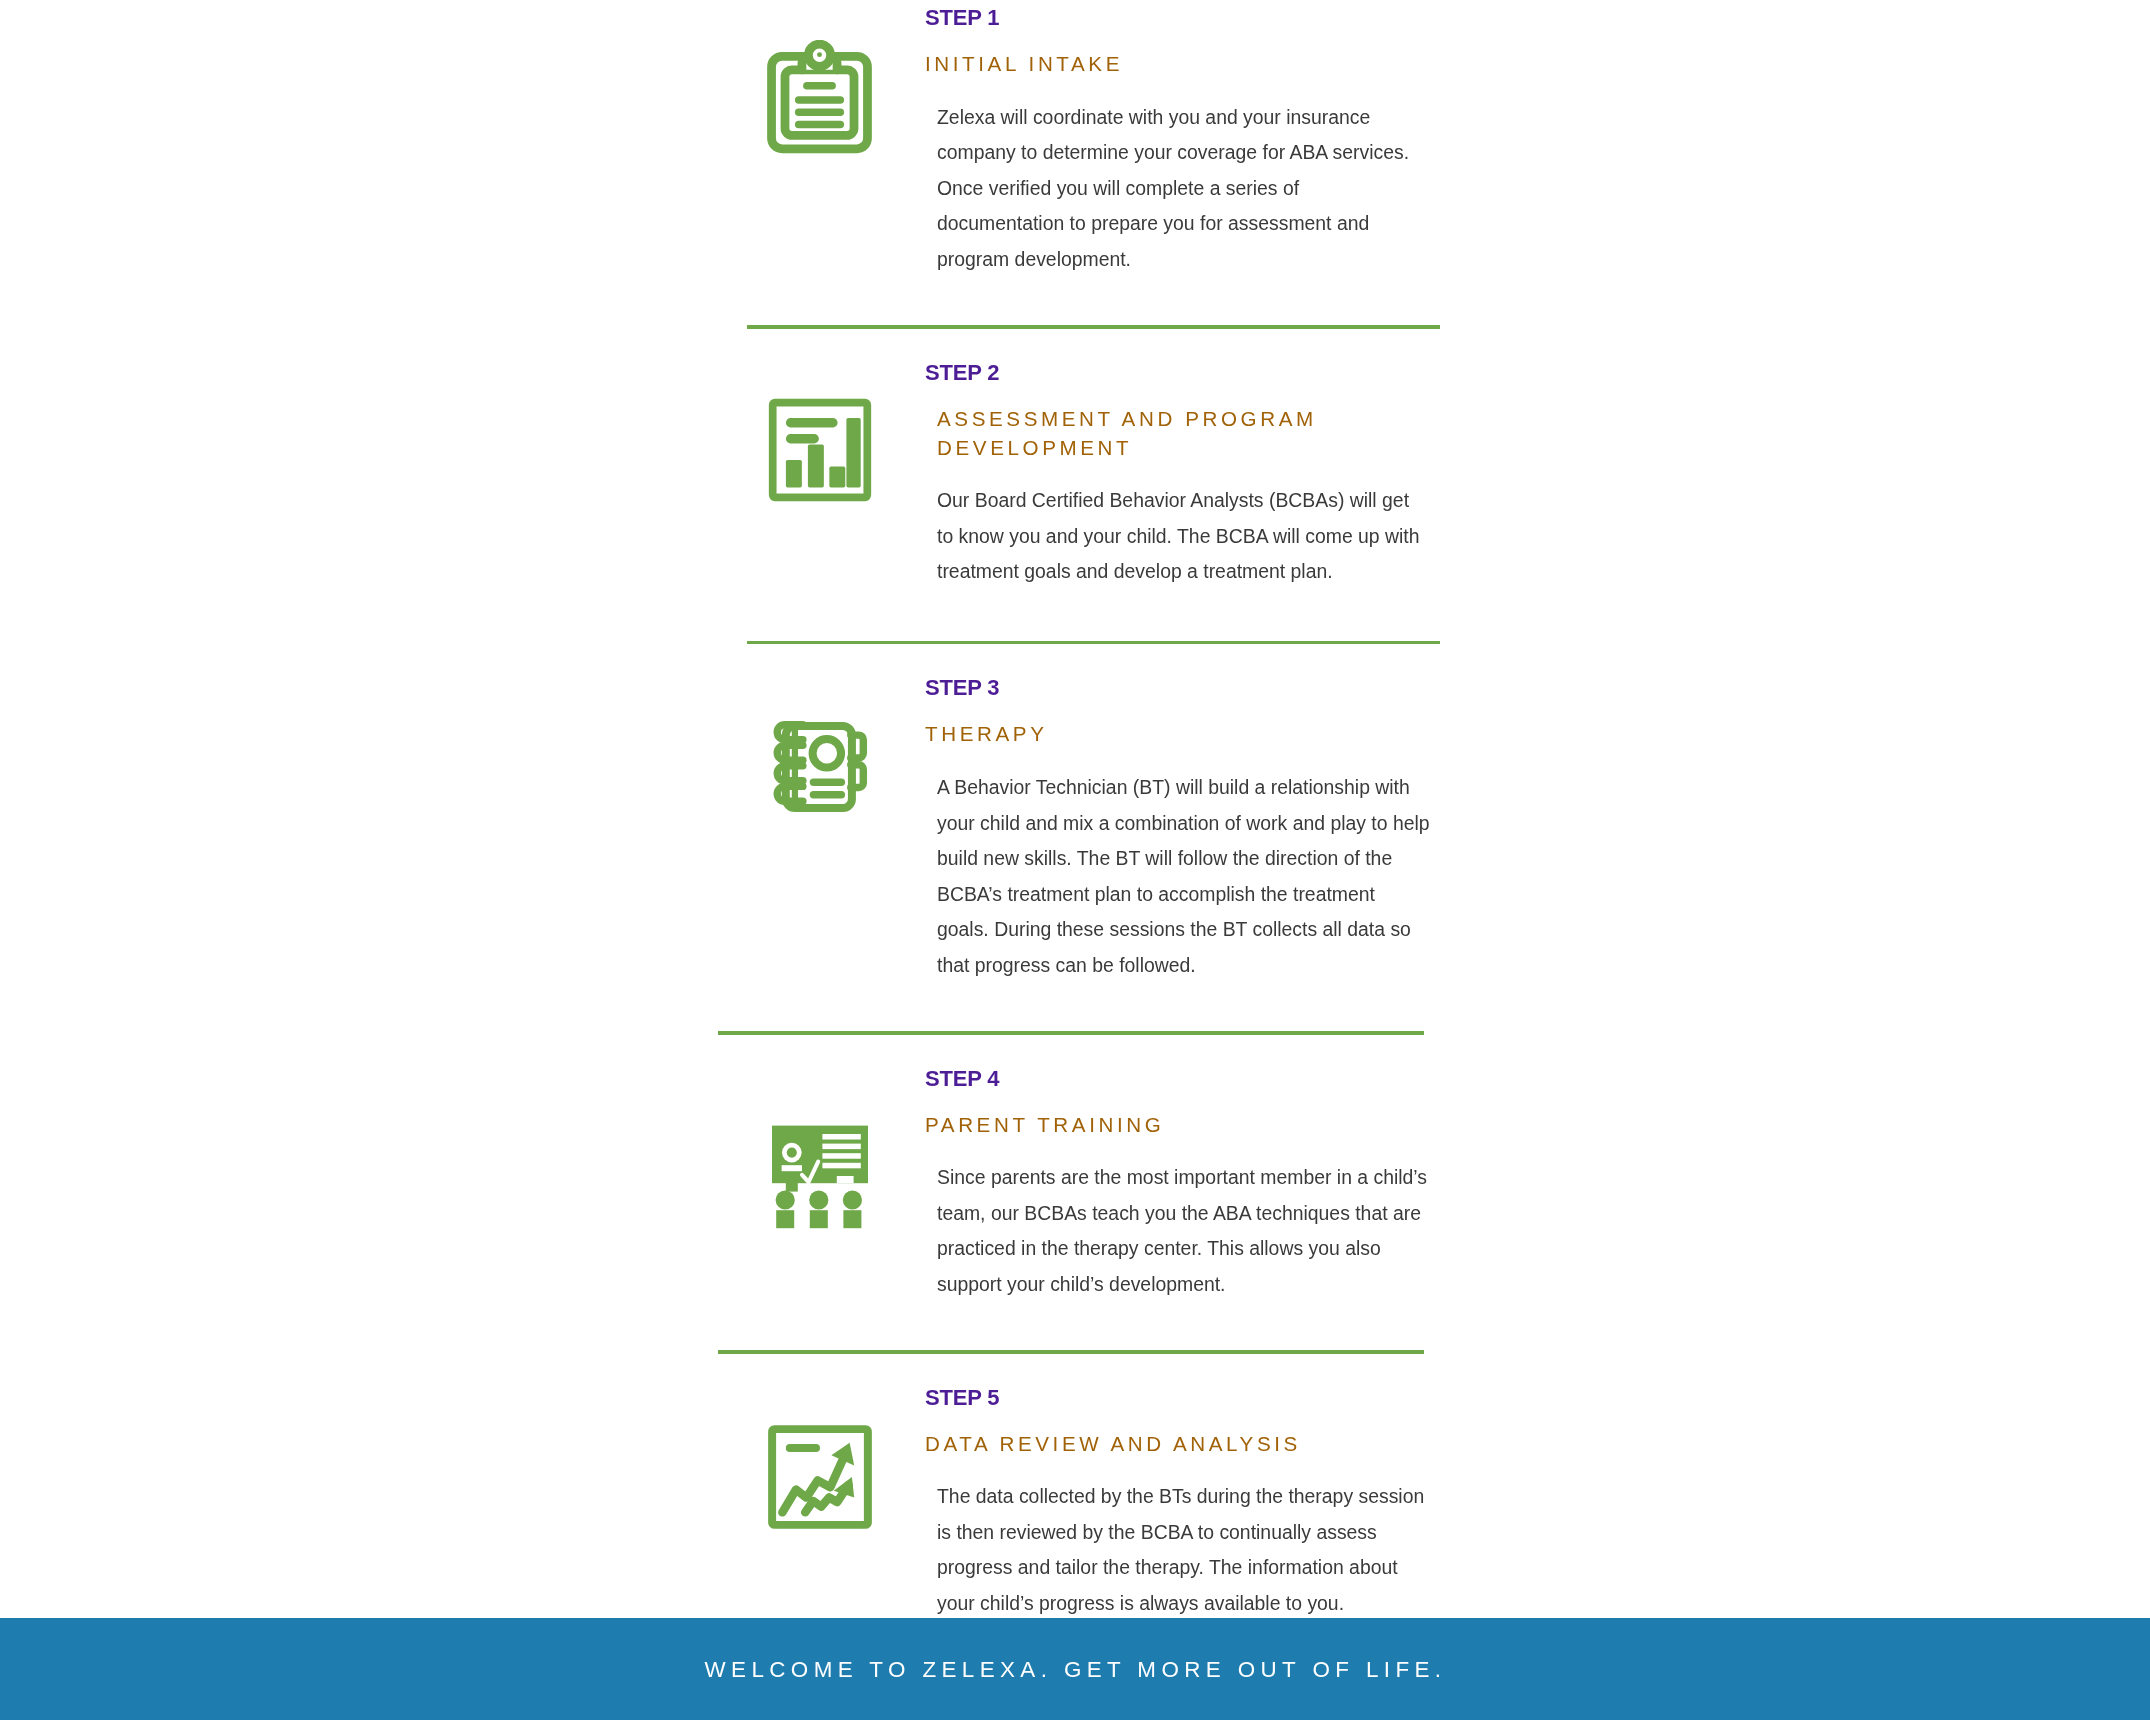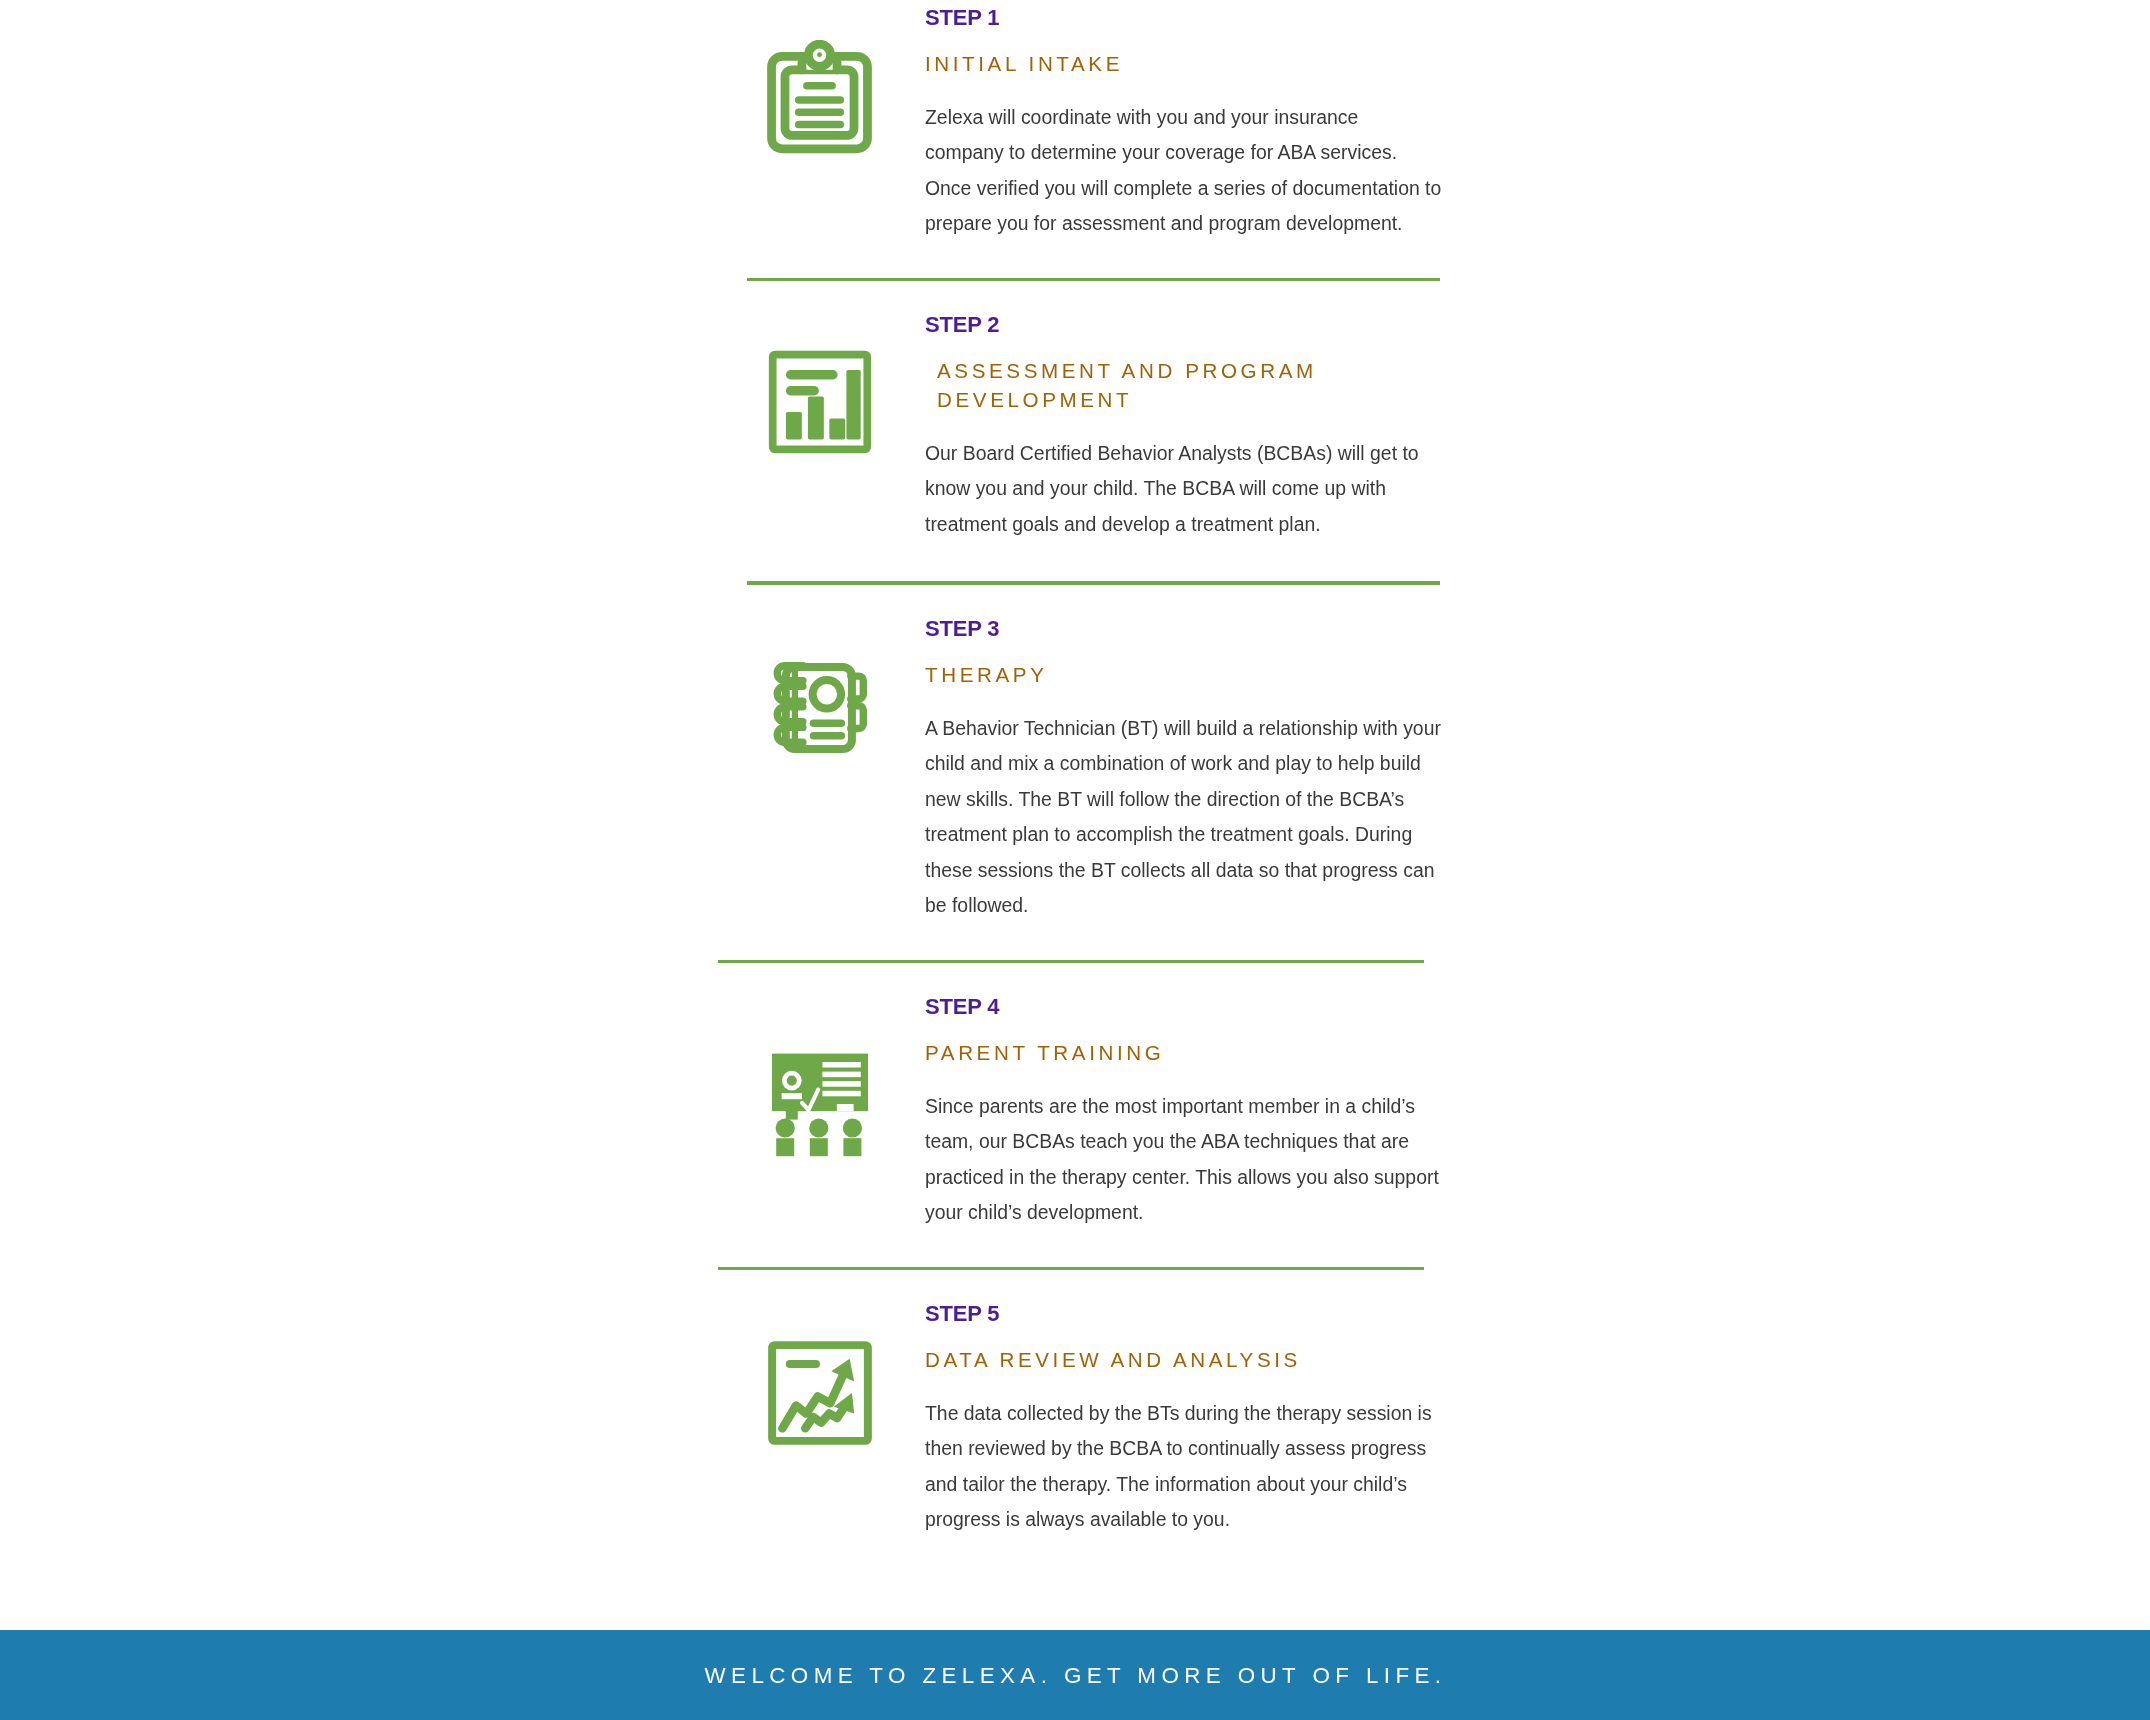--- a/index.html
+++ b/index.html
@@ -66,21 +66,21 @@
     letter-spacing: 3.6px;
     font-weight: 400;
     margin: 0 0 21.5px 0;
     line-height: 1.42;
     text-transform: uppercase;
   }
   .step-body {
     font-size: 19.4px;
     color: #3A3A3A;
     line-height: 1.83;
-    margin: 0;
+    margin: 12px;
     font-weight: 400;
   }
 
   
   .divider {
     height: 3.4px;
     background: #6FA849;
     border: 0;
     margin: 0;
   }
@@ -89,21 +89,21 @@
 
   
   .icon-svg { display: block; }
 
   
   .footer-bar {
     position: absolute;
     left: 0;
     bottom: 0;
     width: 2151px;
-    height: 91px;
+    height: 103px;
     background: #1F7CAE;
     display: flex;
     align-items: center;
     justify-content: center;
   }
   .footer-text {
     color: #ffffff;
     font-size: 22.4px;
     letter-spacing: 5.4px;
     font-weight: 400;

